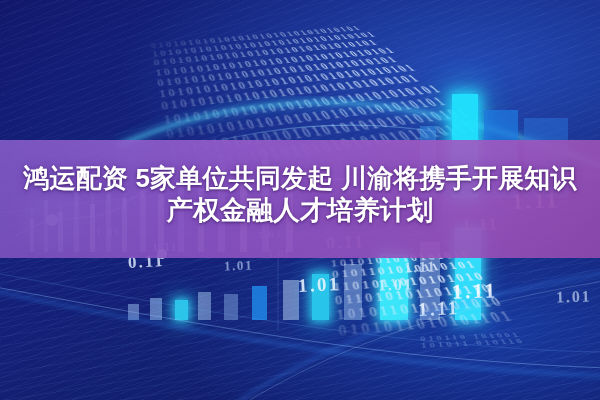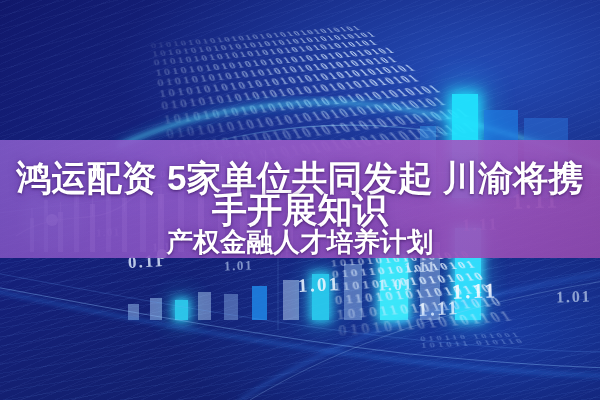--- a/index.html
+++ b/index.html
@@ -241,17 +241,17 @@
     <path d="M240,400 C 330,342 440,300 610,272" fill="none" stroke="#3f93ff" stroke-opacity=".45" stroke-width="2" filter="url(#blur2)"></path>
     <path d="M250,400 C 340,346 450,306 610,280" fill="none" stroke="#9fd0ff" stroke-opacity=".25" stroke-width="1"></path>
 
     <line x1="278" y1="258" x2="278" y2="330" stroke="#8fc4ff" stroke-opacity=".16" stroke-width="1"></line>
   </svg>
 
   <div id="band" style="top: 140px; height: 118px;"></div>
   <div id="band-tint" style="top: 140px; height: 118px;"></div>
 
   <div id="headline" style="top: 162px; color: rgb(255, 255, 255);">
-    <span class="hl-line" id="hl1" style="font-size: 35px;">鸿运配资 5家单位共同发起 川渝将携手开展知识</span>
+    <span class="hl-line" id="hl1" style="font-size: 26px;">鸿运配资 5家单位共同发起 川渝将携手开展知识</span>
     <span class="hl-line" id="hl2" style="font-size: 26.5px;">产权金融人才培养计划</span>
   </div>
 
 </div>
 
 </body></html>

